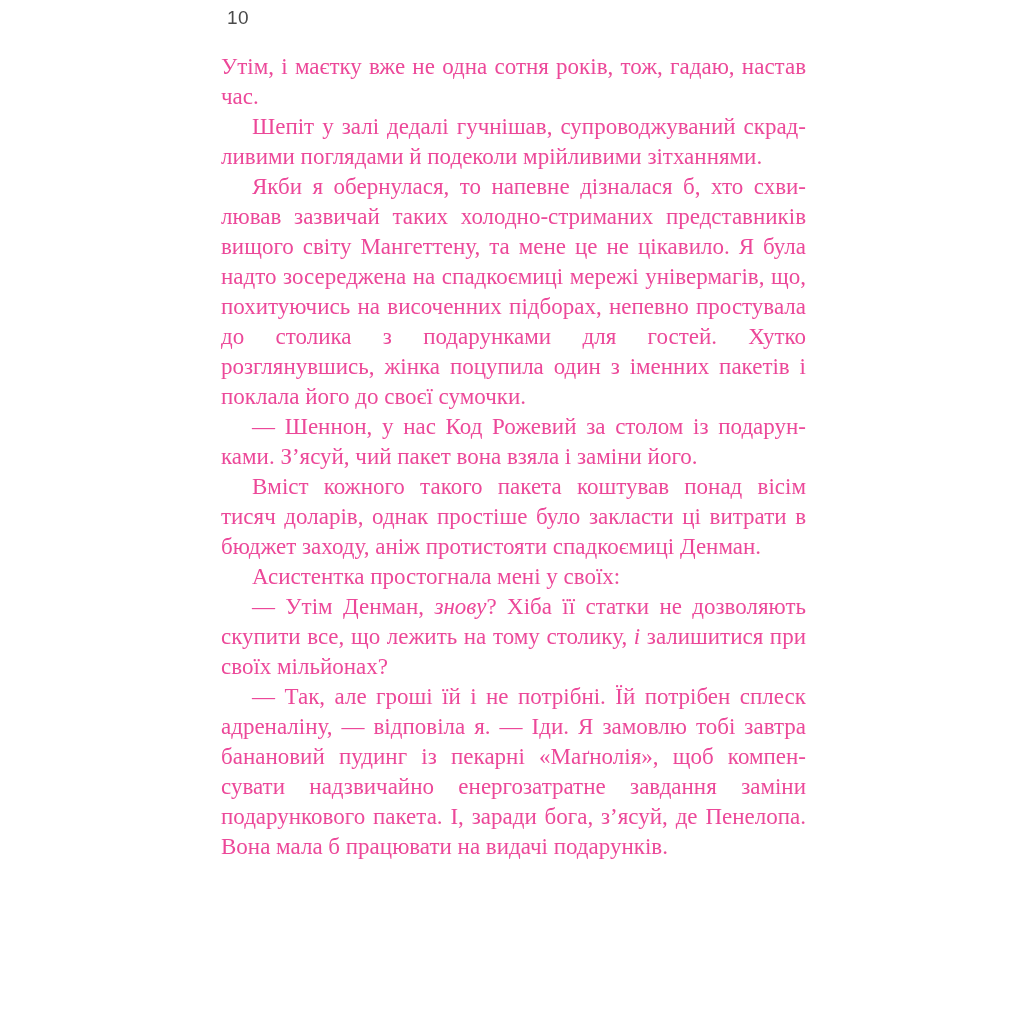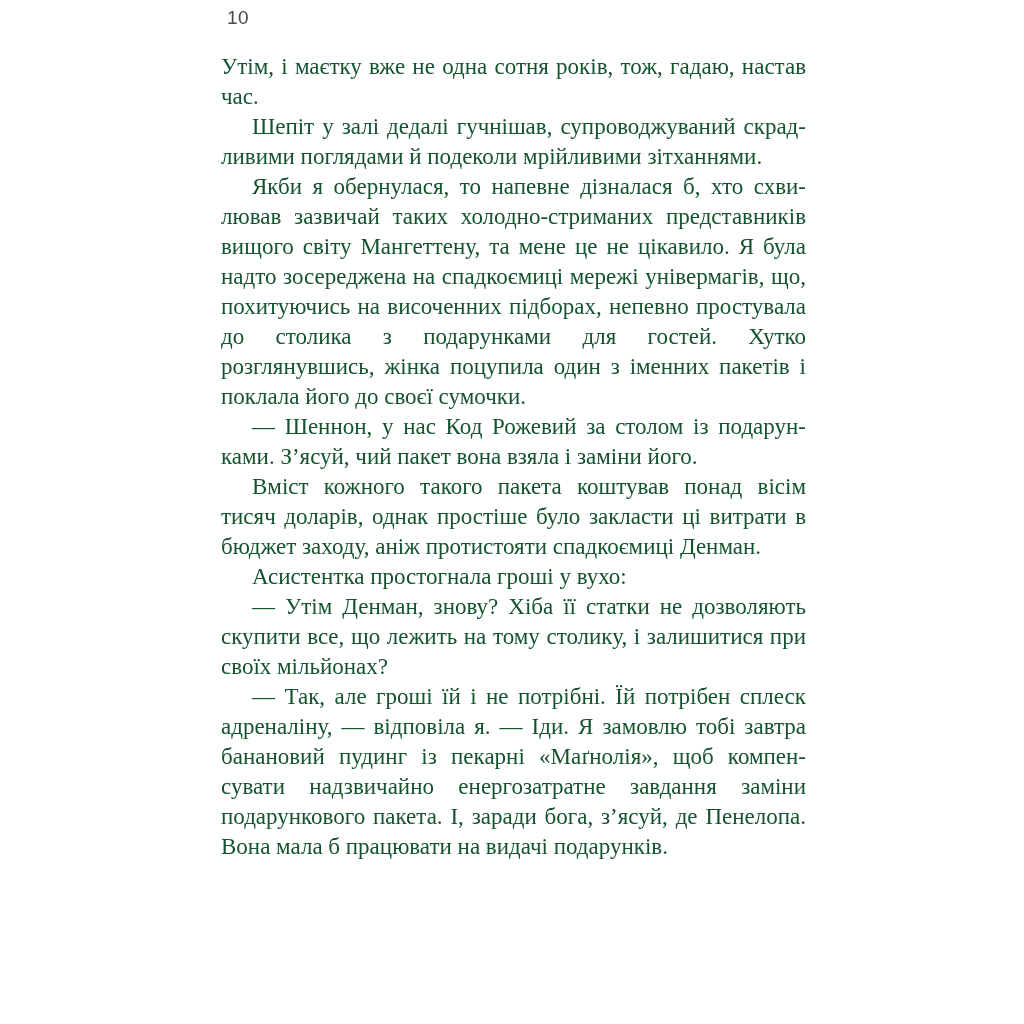--- a/index.html
+++ b/index.html
@@ -28,35 +28,36 @@
     color: #4a4a4a;
     letter-spacing: 0.5px;
   }
   .text-block {
     position: absolute;
     left: 221px;
     top: 52px;
     width: 585px;
     font-size: 23px;
     line-height: 30px;
-    color: #14532d;
+    color: #ec4899;
     text-align: justify;
     text-justify: inter-word;
     hyphens: manual;
     -webkit-hyphens: manual;
   }
   .text-block p {
     margin: 0;
     padding: 0;
     text-indent: 31px;
   }
   .text-block p.noindent {
     text-indent: 0;
   }
   .it {
+    font-style: italic;
     margin-top: 11px;
   }
 </style>
 </head>
 <body>
 
 <div class="book-page">
 
   <div class="folio">10</div>
 
@@ -66,21 +67,21 @@
 
     <p><span>Шепіт у залі дедалі гучнішав, супроводжуваний скрад­ливими поглядами й подеколи мрійливими зітханнями.</span></p>
 
     <p><span>Якби я обернулася, то напевне дізналася б, хто схви­лював зазвичай таких холодно-стриманих представни­ків вищого світу Мангеттену, та мене це не цікавило. Я була надто зосереджена на спадкоємиці мережі уні­вермагів, що, похитуючись на височенних підборах, непевно простувала до столика з подарунками для гос­тей. Хутко розглянувшись, жінка поцупила один з імен­них пакетів і поклала його до своєї сумочки.</span></p>
 
 
     <p><span>— Шеннон, у нас Код Рожевий за столом із подарун­ками. З’ясуй, чий пакет вона взяла і заміни його.</span></p>
 
     <p><span>Вміст кожного такого пакета коштував понад вісім тисяч доларів, однак простіше було закласти ці ви­трати в бюджет заходу, аніж протистояти спадкоємиці Денман.</span></p>
 
-    <p><span>Асистентка простогнала гроші у вухо:</span></p>
+    <p><span>Асистентка простогнала мені у своїх:</span></p>
 
     <p><span>— Утім Денман, </span><span class="it">знову</span><span>? Хіба її статки не дозволяють скупити все, що лежить на тому столику, </span><span class="it">і</span><span> залишитися при своїх мільйонах?</span></p>
 
     <p><span>— Так, але гроші їй і не потрібні. Їй потрібен сплеск адреналіну, — відповіла я. — Іди. Я замовлю тобі завтра банановий пудинг із пекарні «Маґнолія», щоб компен­сувати надзвичайно енергозатратне завдання заміни подарункового пакета. І, заради бога, з’ясуй, де Пе­нелопа. Вона мала б працювати на видачі подарунків.</span></p>
 
 
   </div>
 </div>
 
 </body></html>

